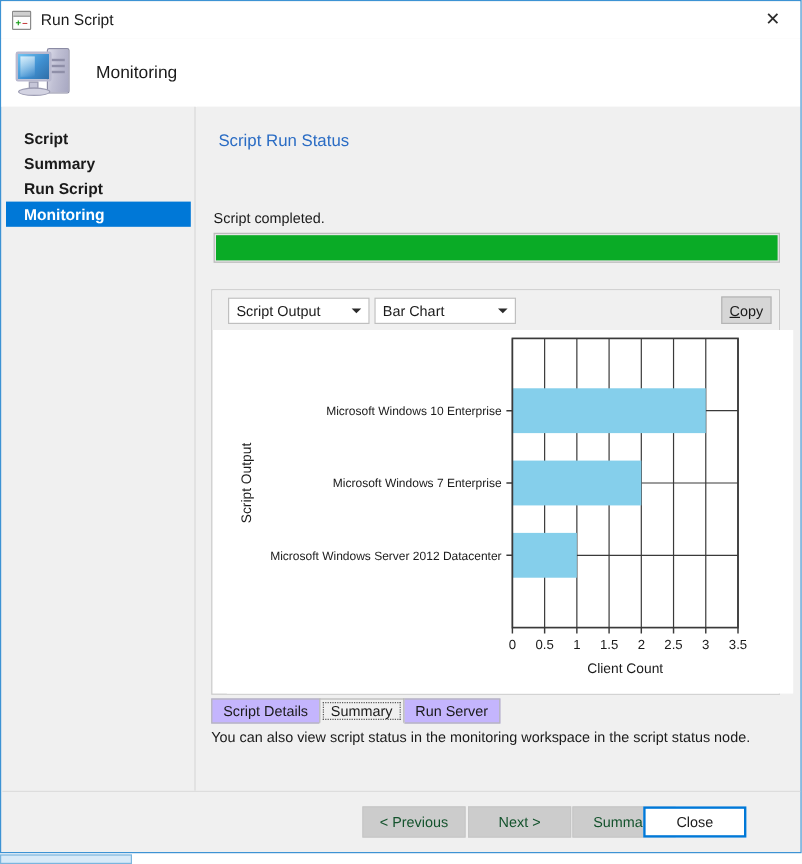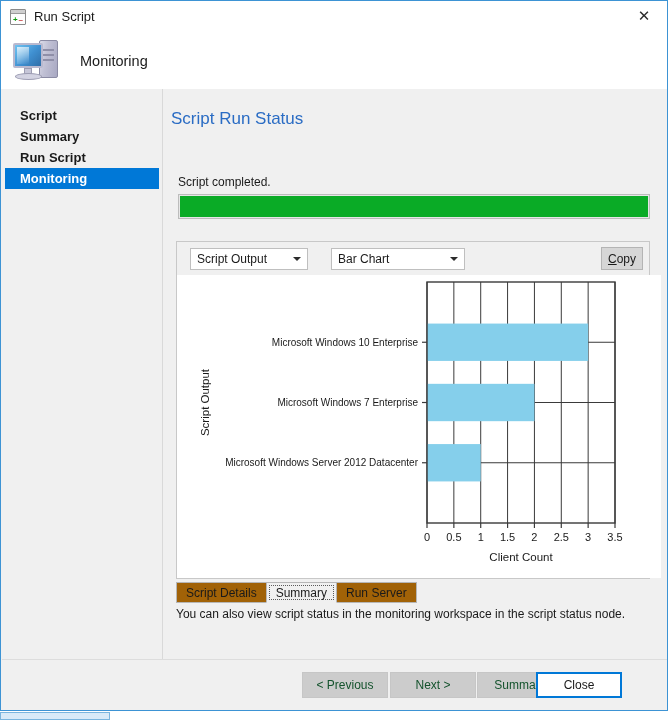--- a/index.html
+++ b/index.html
@@ -141,22 +141,22 @@
     color: #ffffff;
   }
 
   
   #content {
     position: absolute; left: 163px; top: 88px;
     width: 503px; height: 570px;
     background: #f0f0f0;
   }
   #page-title {
-    position: absolute; left: 7px; top: 20px;
-    font-size: 17px; color: #2a6cc4;
+    position: absolute; left: 18px; top: 20px;
+    font-size: 14px; color: #2a6cc4;
     font-family: "Liberation Sans", sans-serif;
   }
   #status-text {
     position: absolute; left: 14px; top: 86px;
     font-size: 12px; color: #1a1a1a;
   }
   #progress {
     position: absolute; left: 14px; top: 105px;
     width: 472px; height: 25px;
     border: 1px solid #bcbcbc;
@@ -184,21 +184,21 @@
     height: 22px;
     background: #ffffff;
     border: 1px solid #bfbfbf;
     display: flex; align-items: center;
     font-size: 12px; color: #1a1a1a;
     padding-left: 6px;
     position: relative;
     cursor: pointer;
   }
   #combo-source { margin-left: 13px; width: 118px; }
-  #combo-type   { margin-left: 23px;  width: 134px; }
+  #combo-type   { margin-left: 4px;  width: 118px; }
   .combo .arrow {
     position: absolute; right: 6px; top: 50%;
     margin-top: -2px;
     width: 0; height: 0;
     border-left: 4px solid transparent;
     border-right: 4px solid transparent;
     border-top: 4px solid #2b2b2b;
   }
   #copy-button {
     position: absolute; right: 6px; top: 5px;
@@ -223,21 +223,21 @@
     position: absolute; left: 12px; top: 492px;
     height: 22px;
     display: flex; align-items: flex-end;
   }
   .tab {
     height: 21px;
     padding: 0 9px;
     display: flex; align-items: center;
     font-size: 12px; color: #1a1a1a;
     border: 1px solid #b6b6b6;
-    background: #a16207;
+    background: #c4b5fd;
     margin-right: -1px;
     cursor: pointer;
   }
   .tab.selected {
     background: #f0f0f0;
     border-bottom-color: #f0f0f0;
     position: relative;
   }
   .tab.selected .focusbox {
     position: absolute; left: 2px; top: 2px; right: 2px; bottom: 2px;

